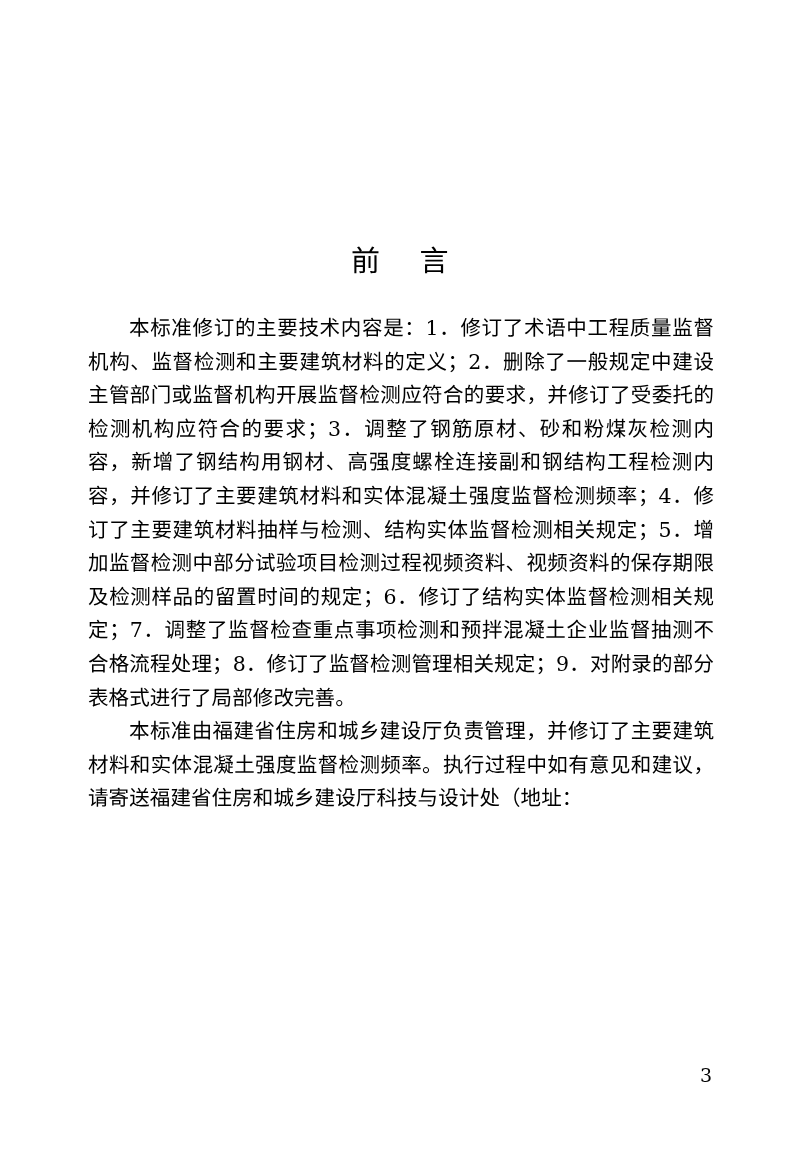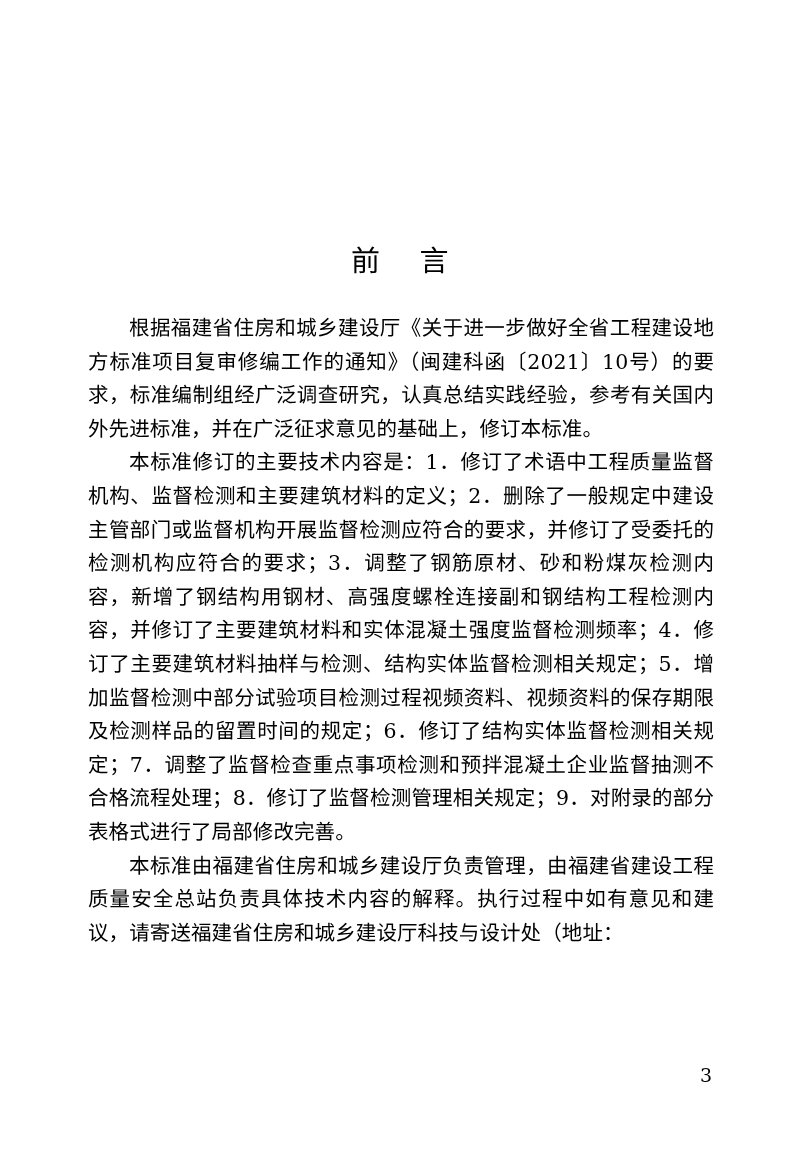--- a/index.html
+++ b/index.html
@@ -80,24 +80,23 @@
 </style>
 </head>
 <body>
 
 <div class="page">
 
   <h1 class="doc-title">前    言</h1>
 
   <div class="body-block">
 
-    <p class="para">根据福建省住房和城乡建设厅《关于进一步做好全省工程建设地方标准项目复审修编工作的通知》（闽建科函〔2021〕10号）的要求，标准编制组经广泛调查研究，认真总结实践经验，参考有关国内外先进标准，并在广泛征求意见的基础上，修订本标准。</p>
 
 
     <p class="para">本标准修订的主要技术内容是：1．修订了术语中工程质量监督机构、监督检测和主要建筑材料的定义；2．删除了一般规定中建设主管部门或监督机构开展监督检测应符合的要求，并修订了受委托的检测机构应符合的要求；3．调整了钢筋原材、砂和粉煤灰检测内容，新增了钢结构用钢材、高强度螺栓连接副和钢结构工程检测内容，并修订了主要建筑材料和实体混凝土强度监督检测频率；4．修订了主要建筑材料抽样与检测、结构实体监督检测相关规定；5．增加监督检测中部分试验项目检测过程视频资料、视频资料的保存期限及检测样品的留置时间的规定；6．修订了结构实体监督检测相关规定；7．调整了监督检查重点事项检测和预拌混凝土企业监督抽测不合格流程处理；8．修订了监督检测管理相关规定；9．对附录的部分表格式进行了局部修改完善。</p>
 
-    <p class="para clipped">本标准由福建省住房和城乡建设厅负责管理，由福建省建设工程质量安全总站负责具体技术内容的解释。执行过程中如有意见和建议，请寄送福建省住房和城乡建设厅科技与设计处（地址：</p>
+    <p class="para clipped">本标准由福建省住房和城乡建设厅负责管理，并修订了主要建筑材料和实体混凝土强度监督检测频率。执行过程中如有意见和建议，请寄送福建省住房和城乡建设厅科技与设计处（地址：</p>
 
   </div>
 
   <div class="page-number">3</div>
 
 </div>
 
 </body></html>

